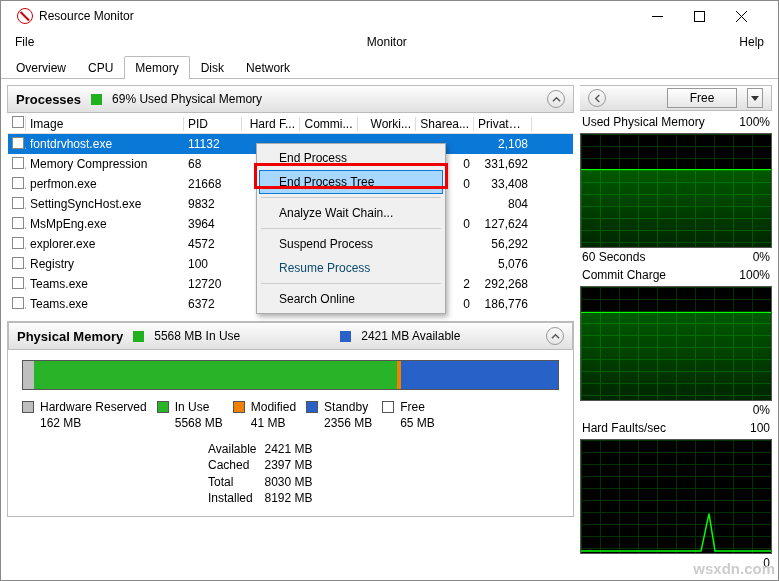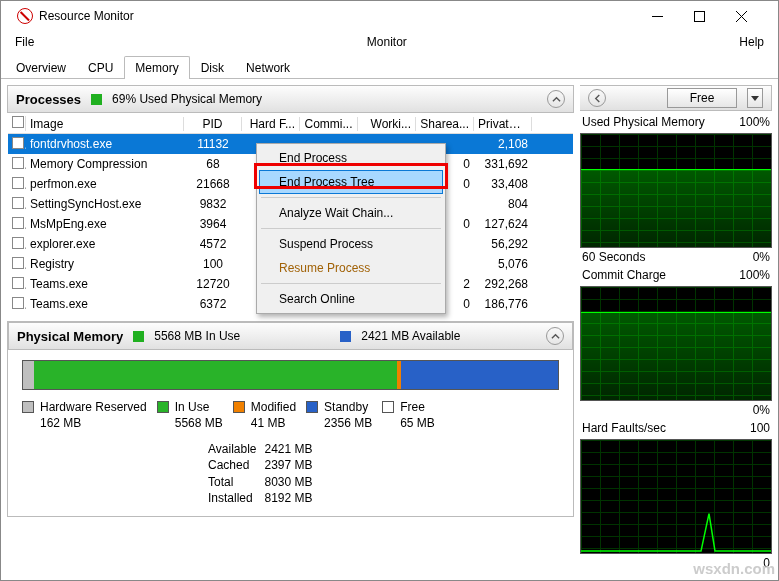--- a/index.html
+++ b/index.html
@@ -26,31 +26,31 @@
 .views { width: 70px; height: 20px; border: 1px solid #999; background: linear-gradient(#fff,#e6e6e6); display: flex; align-items: center; justify-content: center; margin-left: 4px; }
 .dropbtn { width: 16px; height: 20px; border: 1px solid #999; background: linear-gradient(#fff,#e6e6e6); display: flex; align-items: center; justify-content: center; }
 .table { border: 1px solid #fff; }
 .thead, .trow { display: flex; height: 20px; align-items: center; }
 .thead { background: #fff; border-bottom: 1px solid #ddd; }
 .thead .cell { border-right: 1px solid #ddd; }
 .trow.sel { background: #0a78d6; color: #fff; }
 .cell { padding: 0 4px; overflow: hidden; white-space: nowrap; text-overflow: ellipsis; }
 .c-chk { width: 18px; }
 .c-img { width: 158px; }
-.c-pid { width: 58px; text-align: center; }
+.c-pid { width: 58px; text-align: left; }
 .c-hf { width: 58px; text-align: right; }
 .c-com { width: 58px; text-align: center; }
 .c-wrk { width: 58px; text-align: right; }
 .c-shr { width: 58px; text-align: right; }
 .c-prv { width: 58px; text-align: right; }
 .chk { width: 12px; height: 12px; border: 1px solid #888; background: #fff; display: inline-block; }
 .ctxmenu { position: absolute; left: 256px; top: 143px; width: 190px; background: #f0f0f0; border: 1px solid #aaa; box-shadow: 2px 3px 5px rgba(0,0,0,.3); padding: 2px; z-index: 10; }
 .ctxitem { padding: 5px 20px; }
 .ctxitem.hl { background: #a8d8ff; border: 1px solid #0a78d6; padding: 4px 19px; }
-.ctxitem.dim { color: #a16207; }
+.ctxitem.dim { color: #0c4a6e; }
 .ctxsep { height: 1px; background: #ccc; margin: 3px 2px; }
 .redbox { position: absolute; left: 254px; top: 163px; width: 194px; height: 26px; border: 3px solid #e00; z-index: 11; pointer-events: none; }
 .physpanel { border: 1px solid #bbb; }
 .physbar { height: 30px; margin: 10px 14px; display: flex; border: 1px solid #555; }
 .physbar div { height: 100%; }
 .legend { display: flex; padding: 0 14px 8px; gap: 10px; }
 .legitem { display: flex; gap: 6px; line-height: 1.3; }
 .legsq { width: 12px; height: 12px; border: 1px solid #555; margin-top: 1px; }
 .stats { display: flex; gap: 8px; padding: 2px 0 10px 200px; }
 .stats .lbls, .stats .vals { display: flex; flex-direction: column; line-height: 1.35; }

